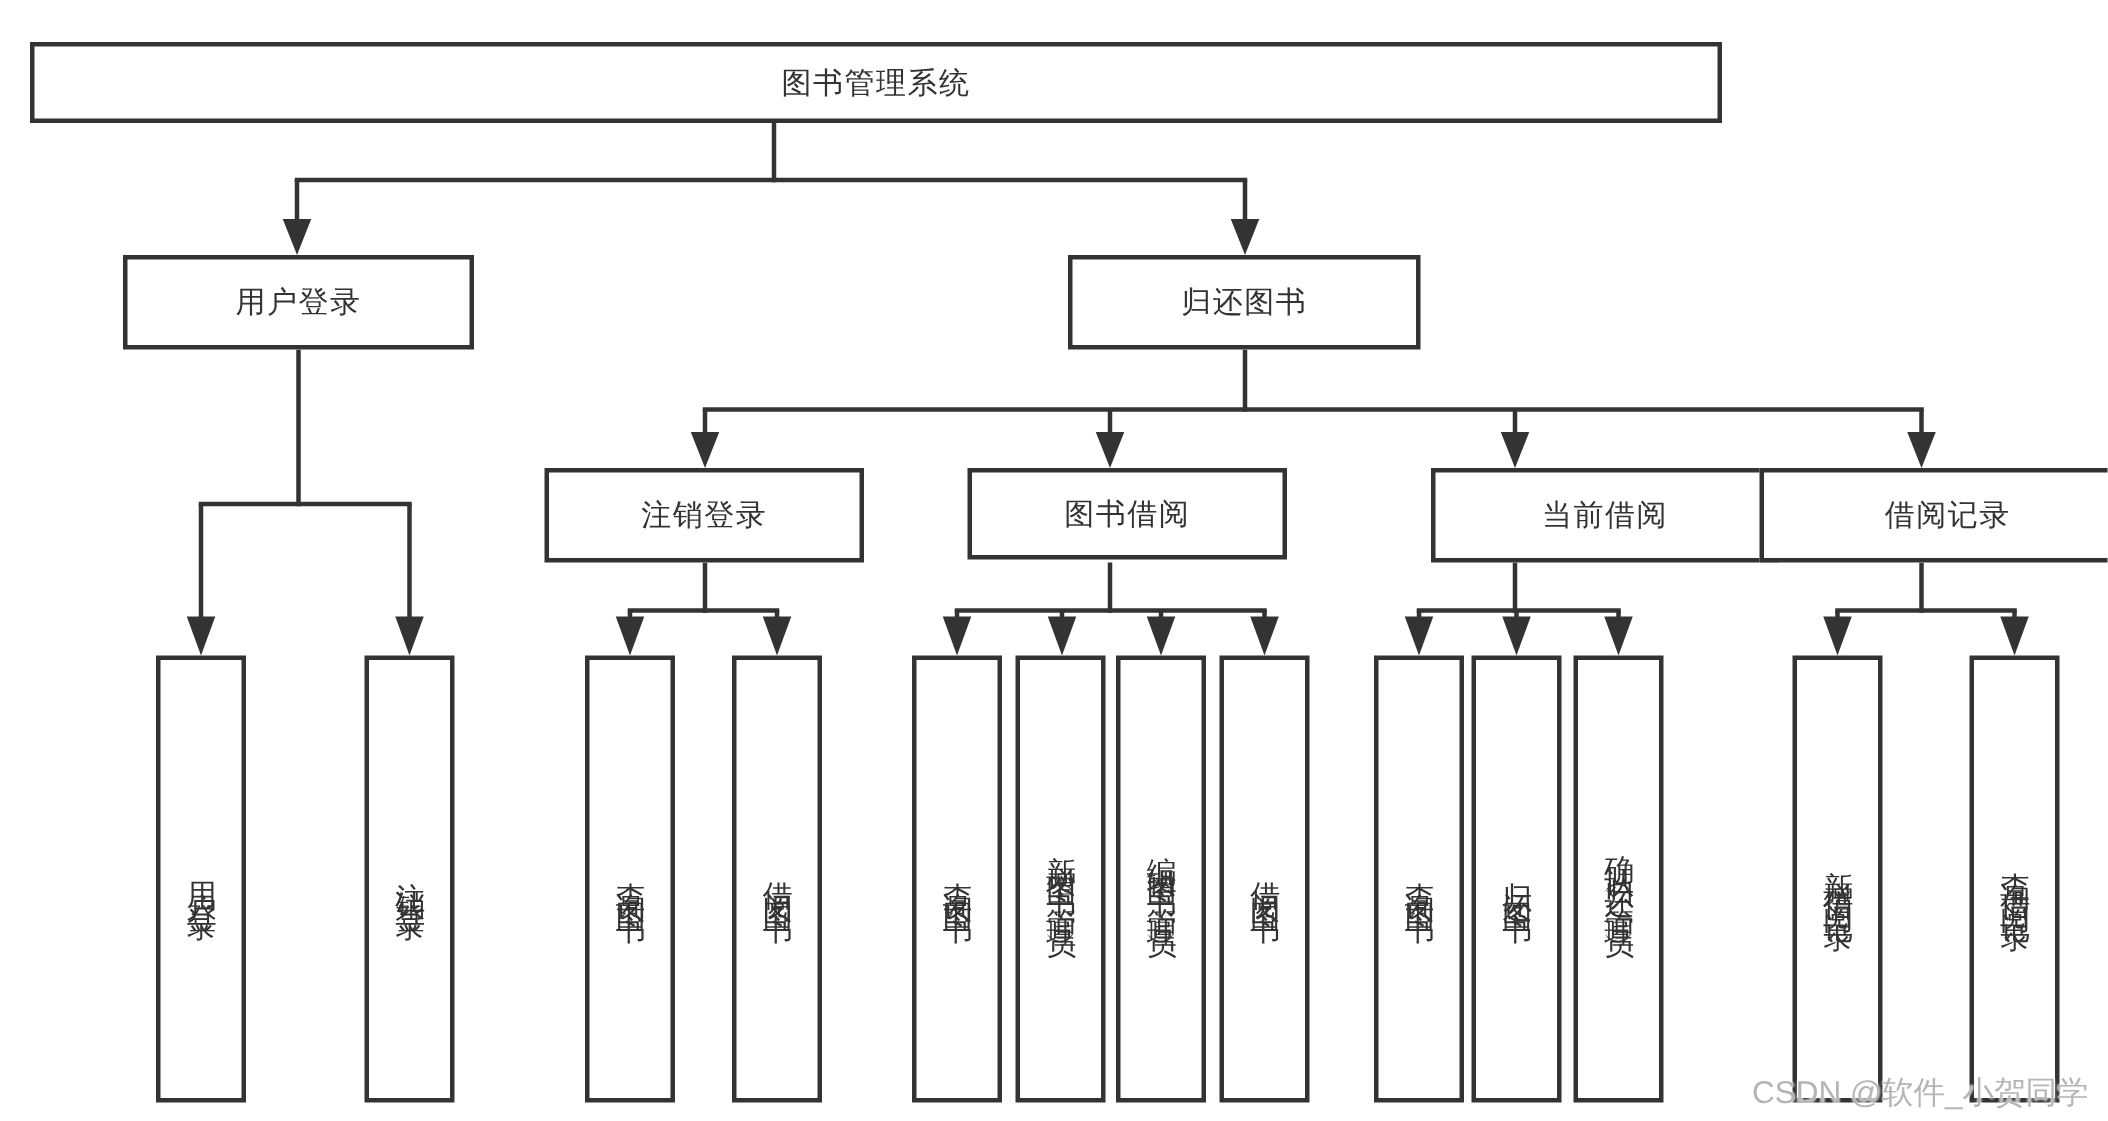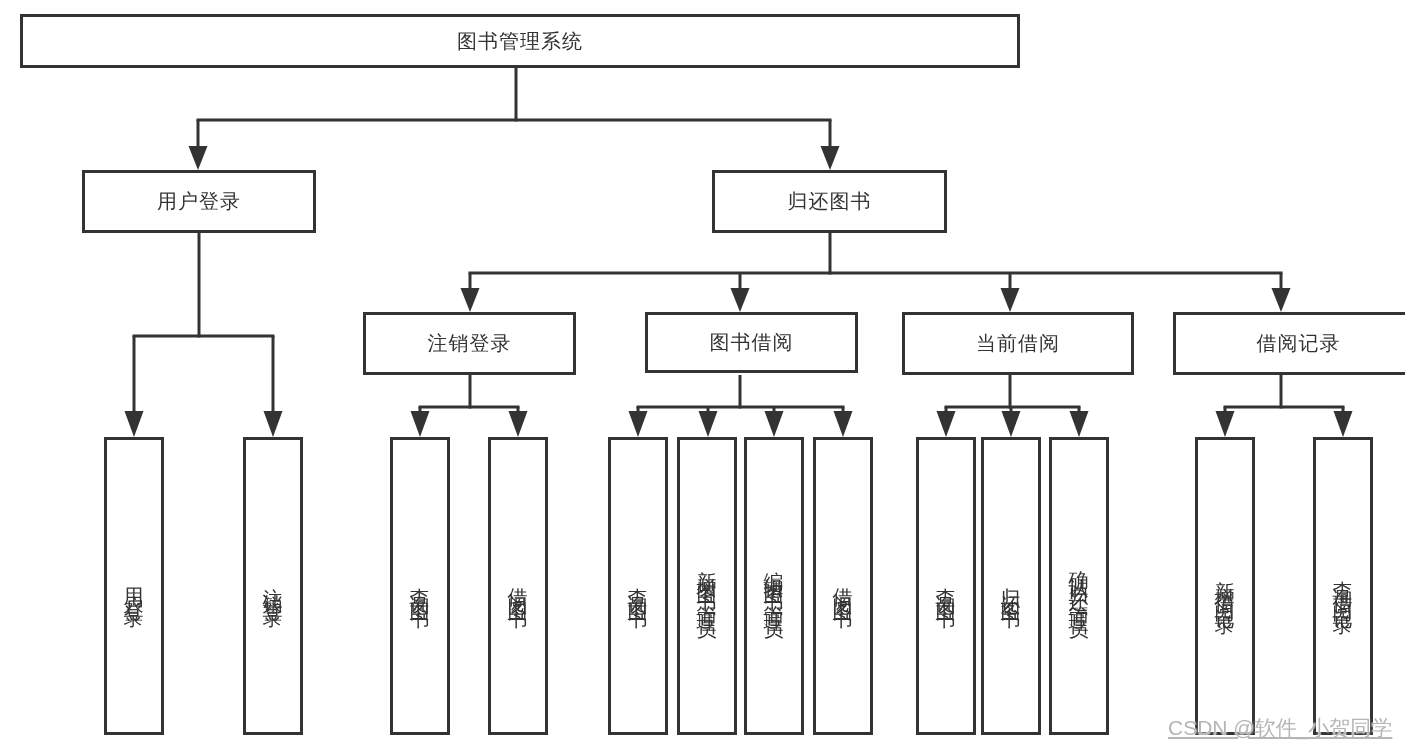--- a/index.html
+++ b/index.html
@@ -54,21 +54,20 @@
     white-space:pre;
   }
   .watermark{
     position:absolute;
     left:1168px;top:714px;
     font-size:21px;
     color:var(--watermark);
     text-shadow:0 0 2px #ffffff,0 0 2px #ffffff;
     white-space:nowrap;
     z-index:3;
-    text-decoration:underline;
   }
 </style>
 </head>
 <body>
 
 <div class="canvas">
 
   <svg class="connectors" width="1405" height="747" viewBox="0 0 1405 747">
 
     <line x1="516" y1="68" x2="516" y2="121.5"></line>
@@ -124,38 +123,38 @@
     <polygon points="1069.5,411 1088.5,411 1079,437"></polygon>
 
     <line x1="1281" y1="375" x2="1281" y2="408.5"></line>
     <line x1="1223.5" y1="407" x2="1344.5" y2="407"></line>
     <line x1="1225" y1="407" x2="1225" y2="414"></line>
     <polygon points="1215.5,411 1234.5,411 1225,437"></polygon>
     <line x1="1343" y1="407" x2="1343" y2="414"></line>
     <polygon points="1333.5,411 1352.5,411 1343,437"></polygon>
   </svg>
 
-  <div class="hbox" style="left:20px;top:14px;width:1000px;height:54px">
+  <div class="hbox" style="left:20px;top:28px;width:1128px;height:54px">
     <span>图书管理系统</span>
   </div>
 
   <div class="hbox" style="left:82px;top:170px;width:234px;height:63px">
     <span>用户登录</span>
   </div>
   <div class="hbox" style="left:712px;top:170px;width:235px;height:63px">
     <span>归还图书</span>
   </div>
 
   <div class="hbox" style="left:363px;top:312px;width:213px;height:63px">
     <span>注销登录</span>
   </div>
   <div class="hbox" style="left:645px;top:312px;width:213px;height:61px">
     <span>图书借阅</span>
   </div>
-  <div class="hbox" style="left:902px;top:312px;width:232px;height:63px">
+  <div class="hbox" style="left:954px;top:312px;width:232px;height:63px">
     <span>当前借阅</span>
   </div>
   <div class="hbox" style="left:1173px;top:312px;width:251px;height:63px">
     <span>借阅记录</span>
   </div>
 
   <div class="vbox" style="left:104px;top:437px;width:60px;height:298px">
     <span class="vtext">用户登录</span>
   </div>
   <div class="vbox" style="left:243px;top:437px;width:60px;height:298px">

